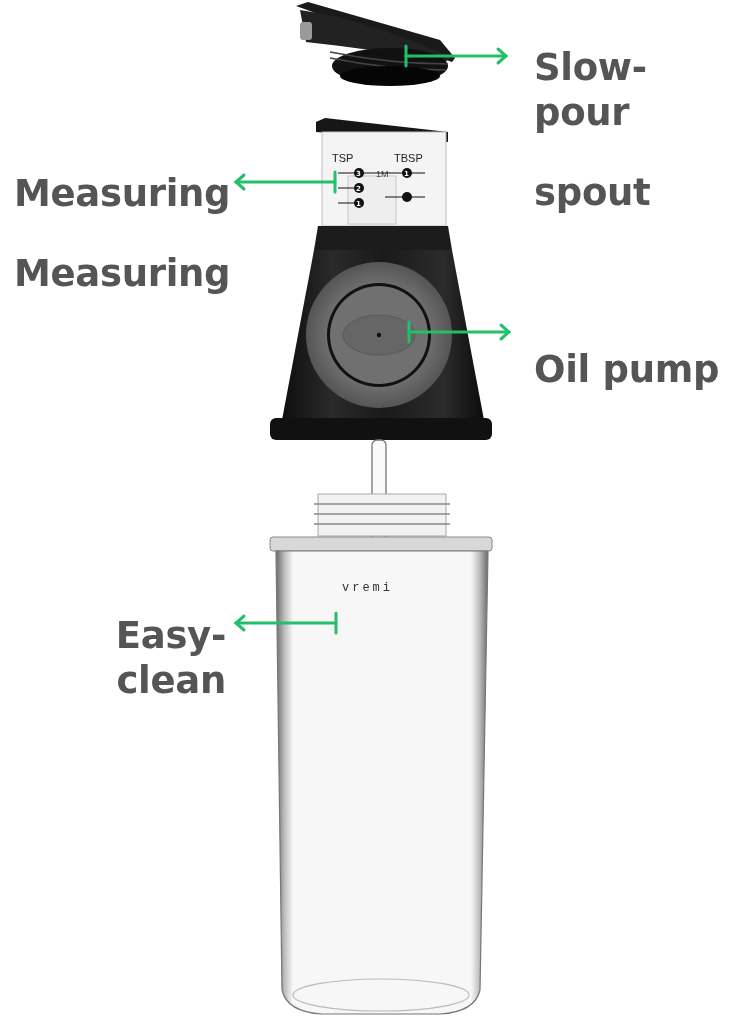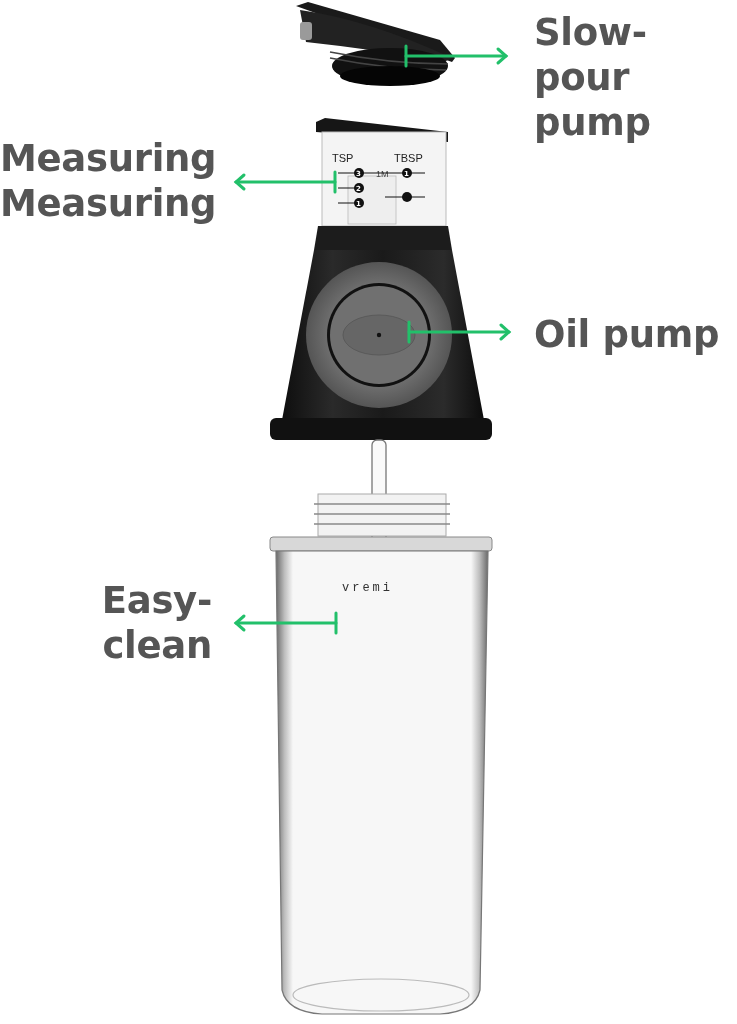--- a/index.html
+++ b/index.html
@@ -1,19 +1,19 @@
 <!DOCTYPE html>
 <html><head>
 <meta charset="utf-8">
 <style>
   html,body{margin:0;padding:0;background:#ffffff;}
   body{width:737px;height:1024px;position:relative;overflow:hidden;font-family:"DejaVu Sans","Liberation Sans",sans-serif;}
   .label{position:absolute;color:#555555;font-weight:bold;font-size:37px;line-height:45px;letter-spacing:-0.3px;}
-  .label span{display:block;}
-  .right-align{text-align:right;}
+  .label span{display:block;margin-top:35px;}
+  .right-align{text-align:right;padding-left:14px;}
   svg.art{position:absolute;left:0;top:0;}
 </style>
 </head>
 <body>
 
 <svg class="art" width="737" height="1024" viewBox="0 0 737 1024">
   <defs>
     <linearGradient id="blackBody" x1="0" x2="1" y1="0" y2="0">
       <stop offset="0" stop-color="#0e0e0e"></stop>
       <stop offset="0.25" stop-color="#2a2a2a"></stop>
@@ -119,21 +119,21 @@
     <g>
       <line x1="236" y1="623" x2="336" y2="623"></line>
       <line x1="336" y1="613" x2="336" y2="633"></line>
       <polyline points="244,616 236,623 244,630"></polyline>
     </g>
   </g>
 </svg>
 
 <div class="label" style="left:534px;top:10px;">
   <span>Slow-pour</span>
-  <span>pump</span>
+  <span>spout</span>
 </div>
 
 <div class="label right-align" style="left:0;top:136px;width:212px;">
   <span>Measuring</span>
   <span>Measuring</span>
 </div>
 
 <div class="label" style="left:534px;top:312px;">
   <span>Oil pump</span>
 </div>

